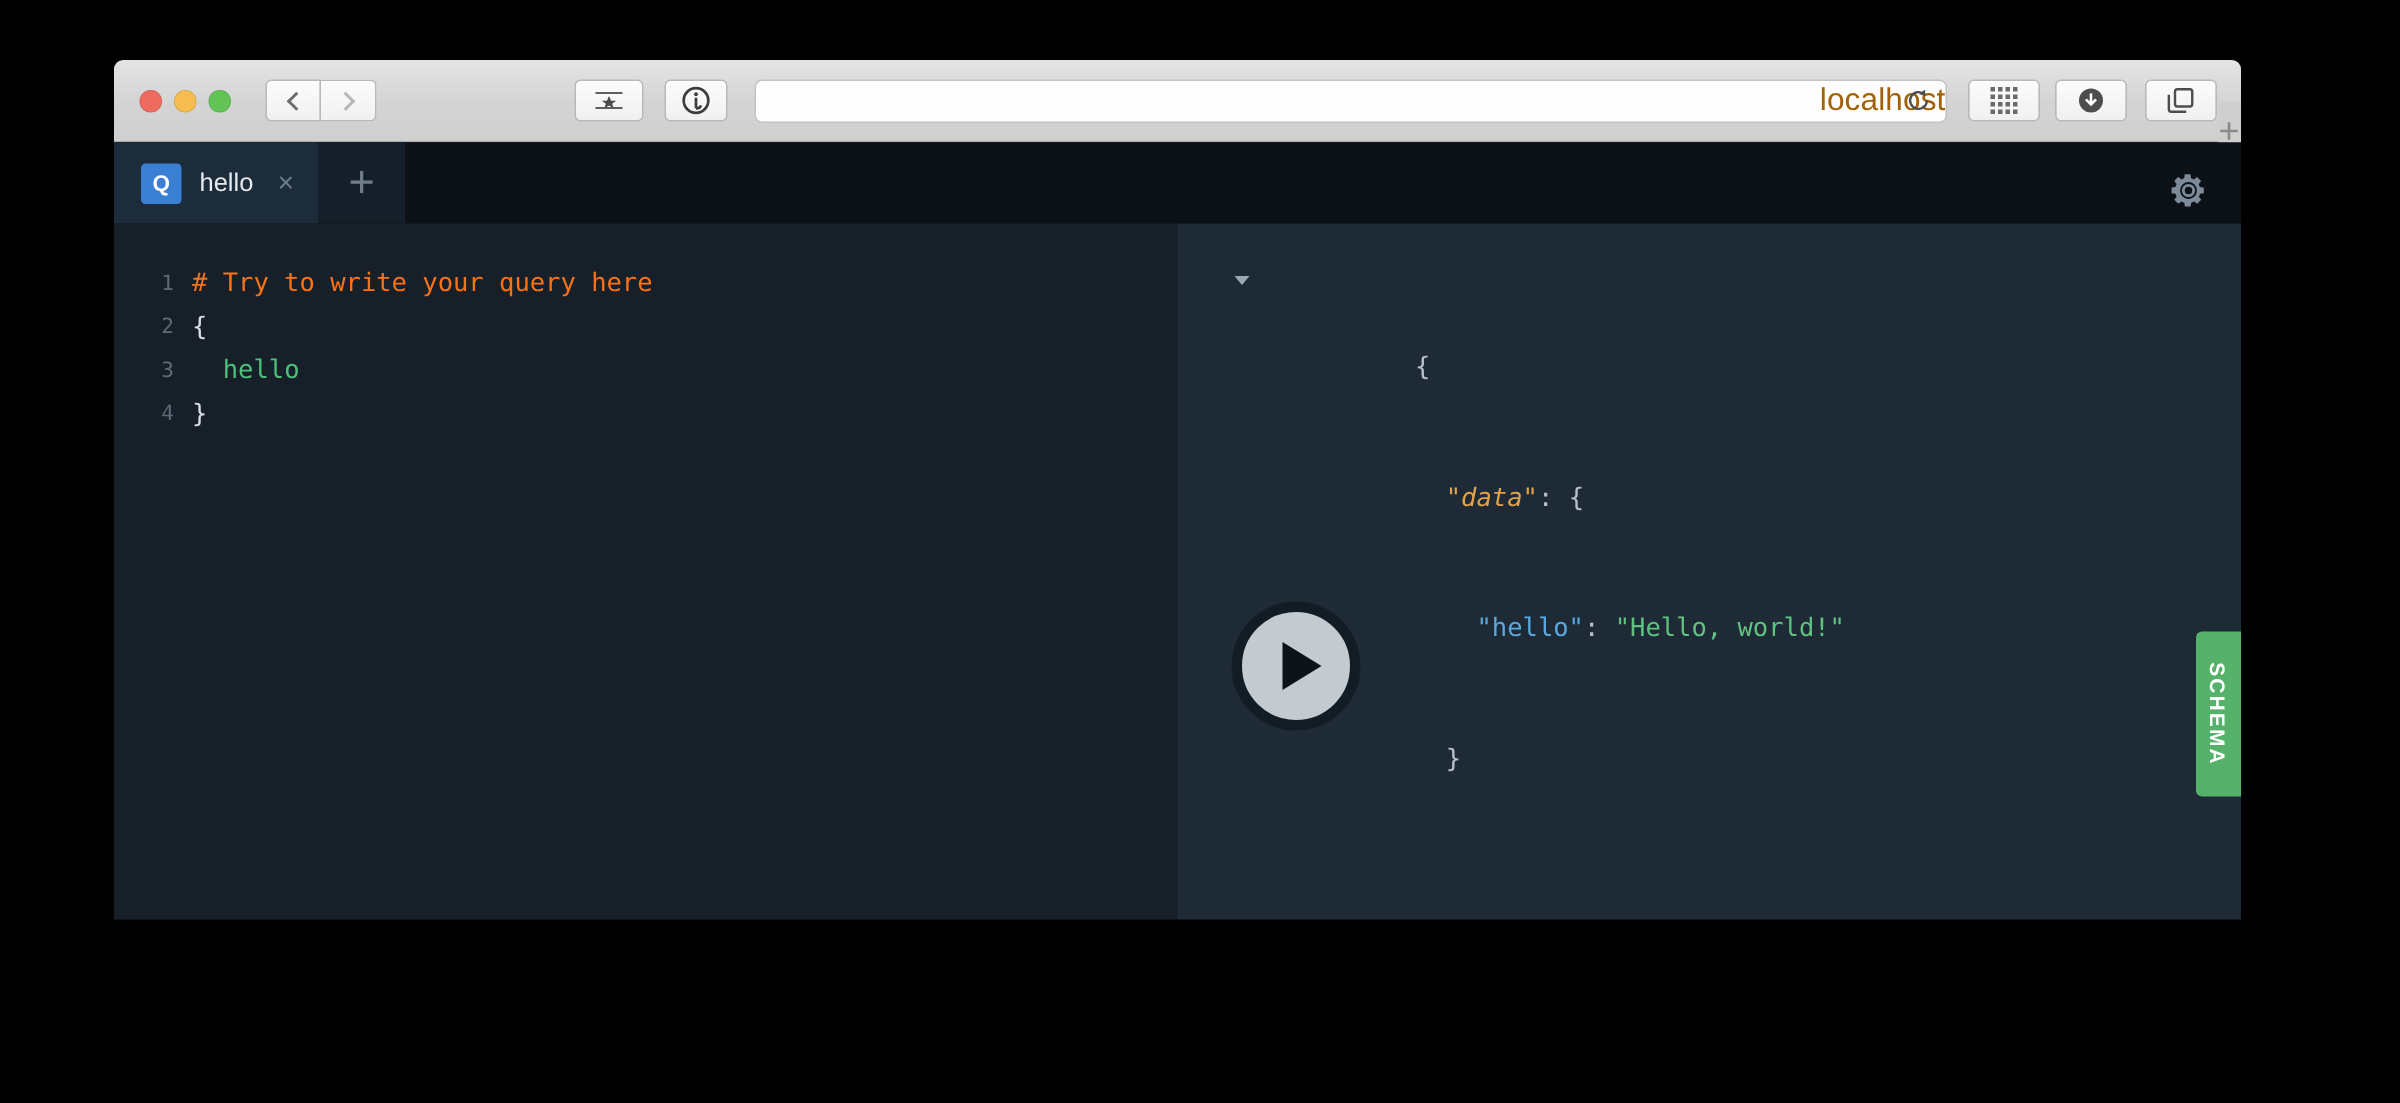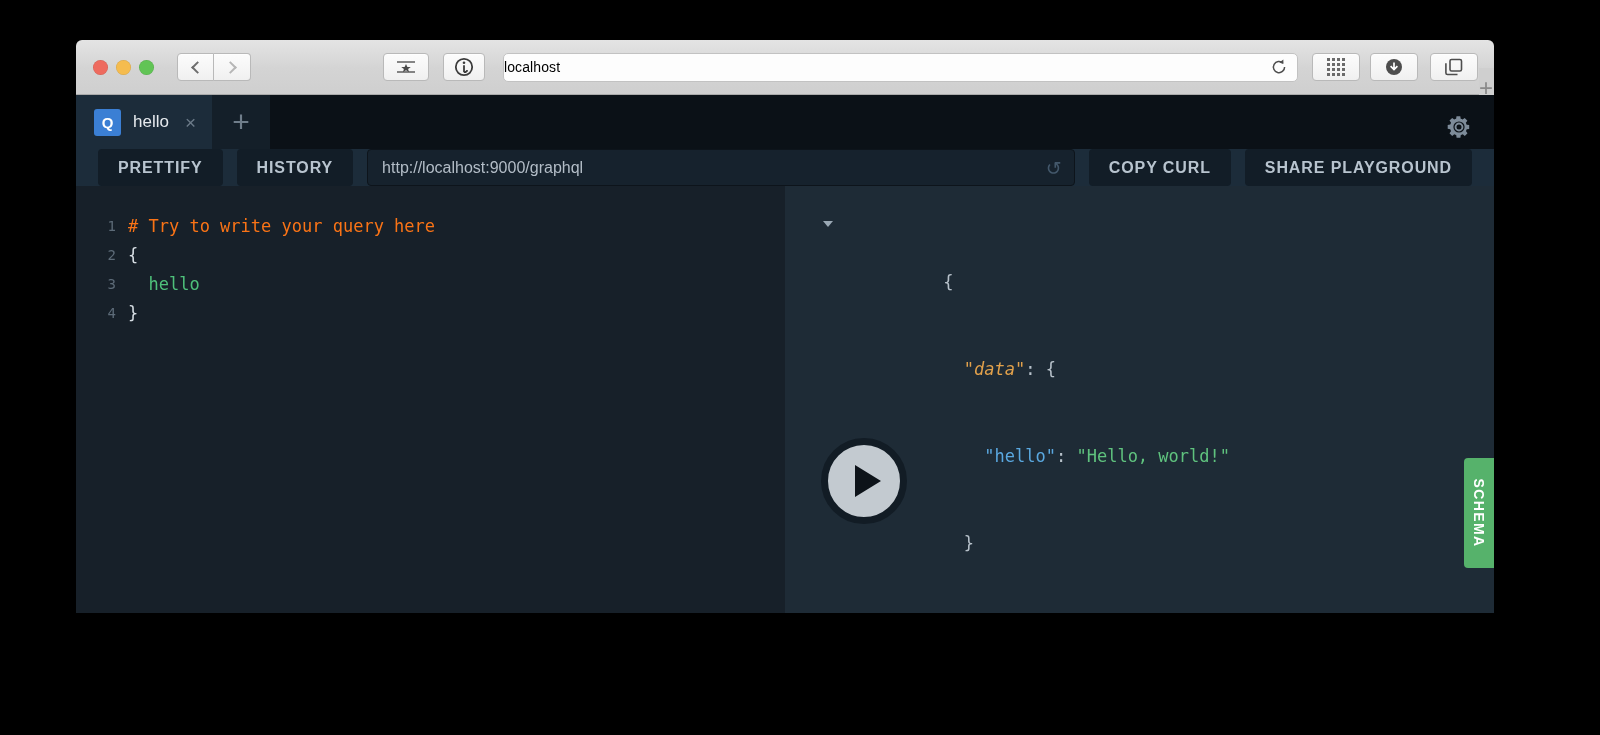--- a/index.html
+++ b/index.html
@@ -61,22 +61,22 @@
     flex: 1;
     margin: 0 14px 0 18px;
     height: 29px;
     background: #fdfdfd;
     border: 1px solid #c2c2c2;
     border-radius: 5px;
     display: flex; align-items: center;
     position: relative;
   }
   .urlbar-text {
-    flex: 1; text-align: left;
-    font-size: 14px; color: #000000;
+    flex: 1; text-align: right;
+    font-size: 21px; color: #a16207;
     letter-spacing: 0.1px;
   }
   .reload-btn {
     position: absolute; right: 8px; top: 50%; transform: translateY(-50%);
     width: 20px; height: 20px;
     display:flex; align-items:center; justify-content:center;
   }
   .tb-apps { width: 48px; margin-right: 10px; }
   .dots-grid {
     display: grid; grid-template-columns: repeat(4, 3px);
@@ -356,30 +356,20 @@
       </div>
       <div class="new-tab">+</div>
       <div class="gear-btn">
         <svg width="26" height="26" viewBox="0 0 26 26">
           <path fill="#7d8b99" d="M13 8.6a4.4 4.4 0 1 0 0 8.8 4.4 4.4 0 0 0 0-8.8zm0 6.9a2.5 2.5 0 1 1 0-5 2.5 2.5 0 0 1 0 5z"></path>
           <path fill="#7d8b99" d="M23.2 14.9v-3.8l-2.6-.4a7.9 7.9 0 0 0-.8-1.9l1.6-2.1-2.7-2.7-2.1 1.6a7.9 7.9 0 0 0-1.9-.8l-.4-2.6h-3.8l-.4 2.6a7.9 7.9 0 0 0-1.9.8L6.2 3.9 3.5 6.6l1.6 2.1a7.9 7.9 0 0 0-.8 1.9l-2.6.4v3.8l2.6.4a7.9 7.9 0 0 0 .8 1.9l-1.6 2.1 2.7 2.7 2.1-1.6a7.9 7.9 0 0 0 1.9.8l.4 2.6h3.8l.4-2.6a7.9 7.9 0 0 0 1.9-.8l2.1 1.6 2.7-2.7-1.6-2.1a7.9 7.9 0 0 0 .8-1.9zM13 18.6a5.6 5.6 0 1 1 0-11.2 5.6 5.6 0 0 1 0 11.2z"></path>
         </svg>
       </div>
     </div>
 
-    <div class="gql-toolbar">
-      <div class="pill">PRETTIFY</div>
-      <div class="pill">HISTORY</div>
-      <div class="endpoint">
-        <span class="endpoint-text" title="Enter your endpoint URL">http://localhost:9000/graphql</span>
-        <span class="endpoint-reset">↺</span>
-      </div>
-      <div class="pill">COPY CURL</div>
-      <div class="pill">SHARE PLAYGROUND</div>
-    </div>
 
     <div class="panes">
 
       <div class="editor-pane">
         <div class="code-line">
           <span class="ln">1</span>
           <span class="c-comment"># Try to write your query here</span>
         </div>
         <div class="code-line">
           <span class="ln">2</span>

